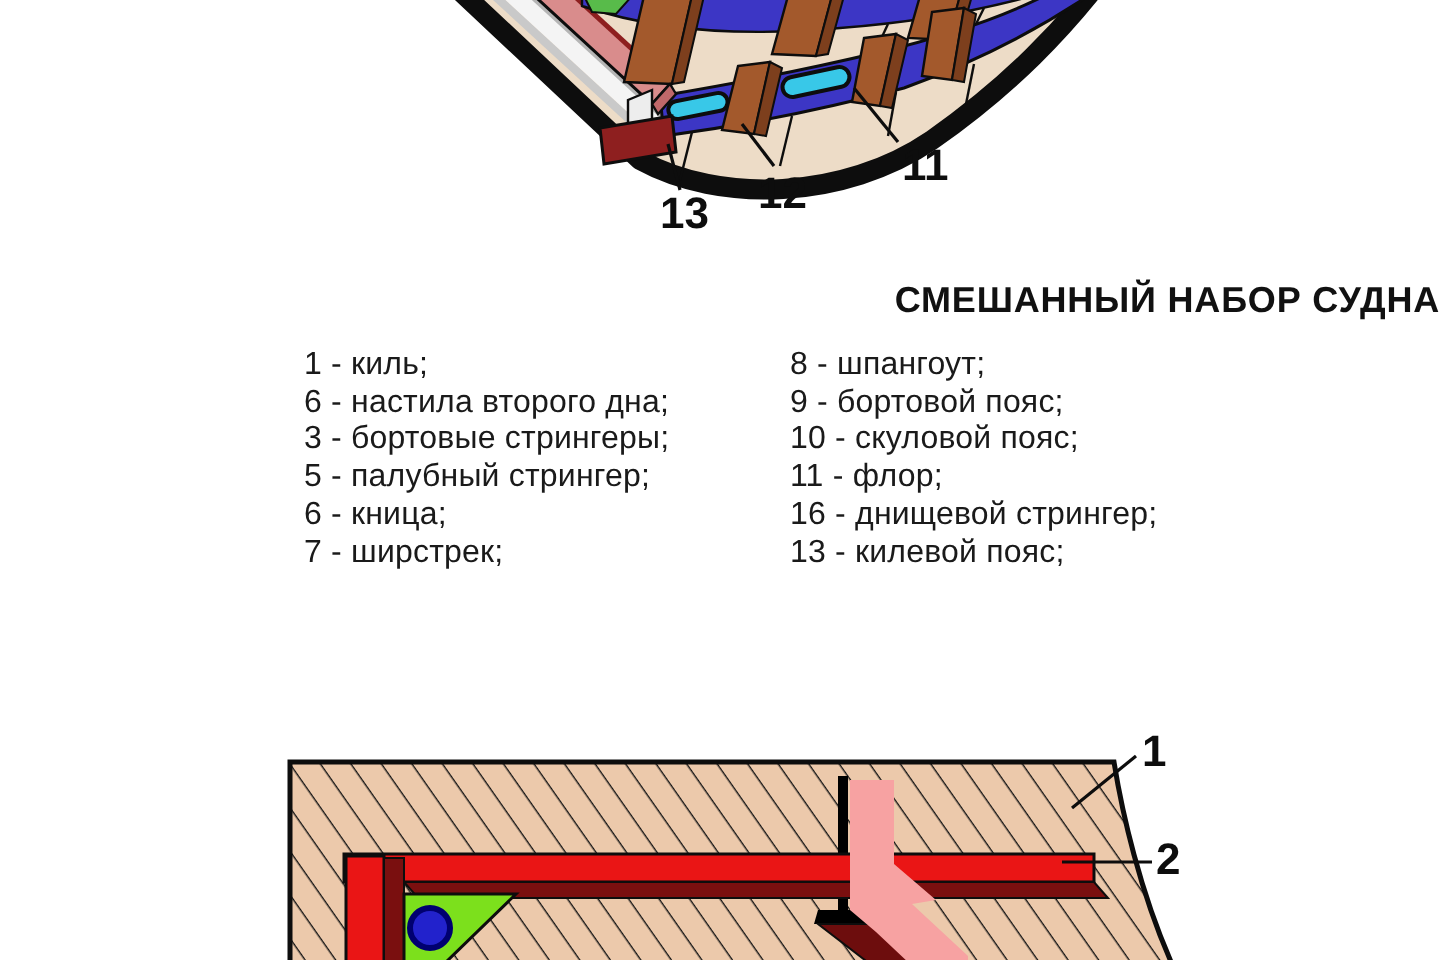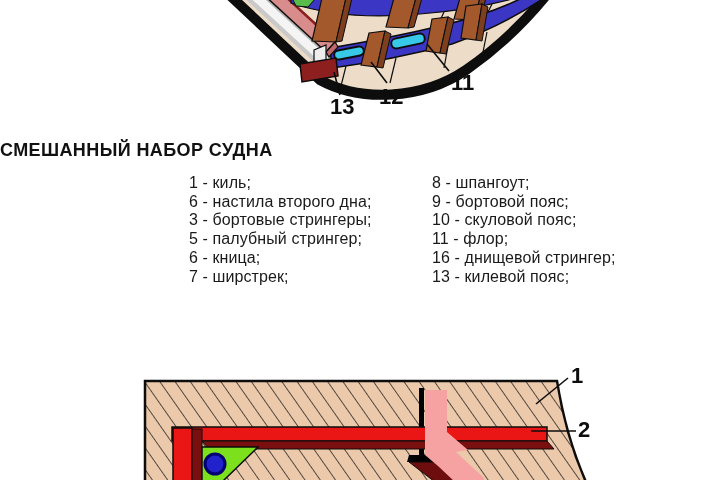--- a/index.html
+++ b/index.html
@@ -3,28 +3,28 @@
 <meta charset="utf-8">
 <style>
   html,body{margin:0;padding:0;background:#ffffff;}
   #stage{
     position:relative;width:720px;height:480px;overflow:hidden;
     background:#ffffff;font-family:"Liberation Sans",sans-serif;
   }
   #stage svg{position:absolute;left:0;top:0;}
   .fig-label{font-family:"Liberation Sans",sans-serif;font-weight:bold;font-size:22px;fill:#0d0d0d;}
   .title{
-    position:absolute;left:0;top:140px;width:720px;text-align:left;
+    position:absolute;left:0;top:140px;width:720px;text-align:right;
     font-size:18px;font-weight:bold;letter-spacing:.4px;color:#111;
   }
   .legend-col{
     position:absolute;top:174px;font-size:16px;line-height:18.7px;color:#1a1a1a;
     letter-spacing:.1px;
   }
-  .legend-col span{display:block;white-space:nowrap;margin-left:37px;}
+  .legend-col span{display:block;white-space:nowrap;}
   #legend-left{left:152px;}
   #legend-right{left:395px;}
 </style>
 </head>
 <body>
 
 <div id="stage">
 
   <svg width="720" height="480" viewBox="0 0 720 480">
     <defs>

